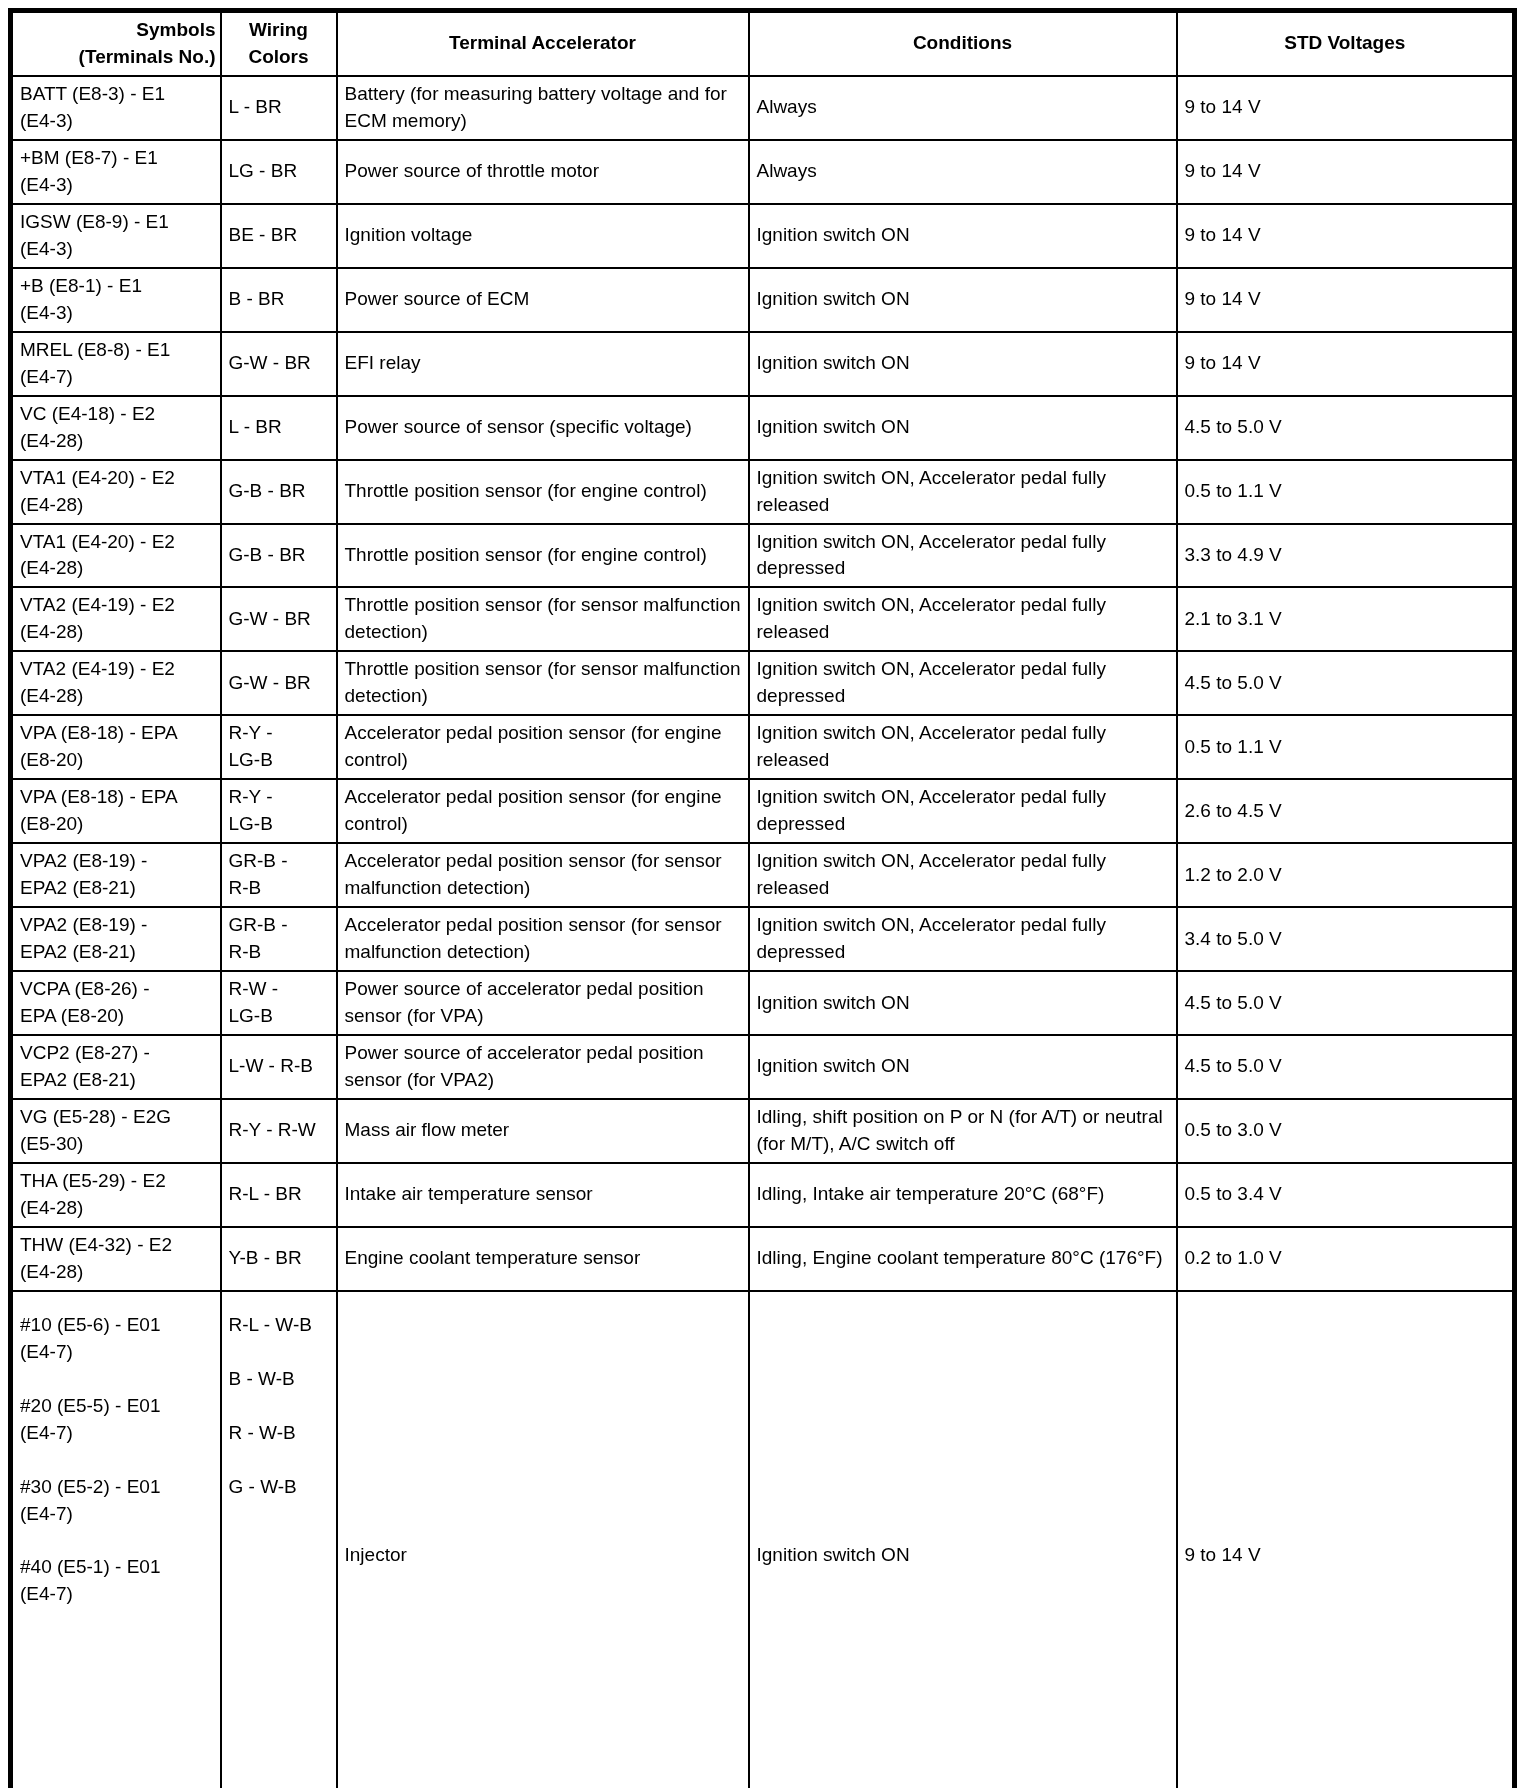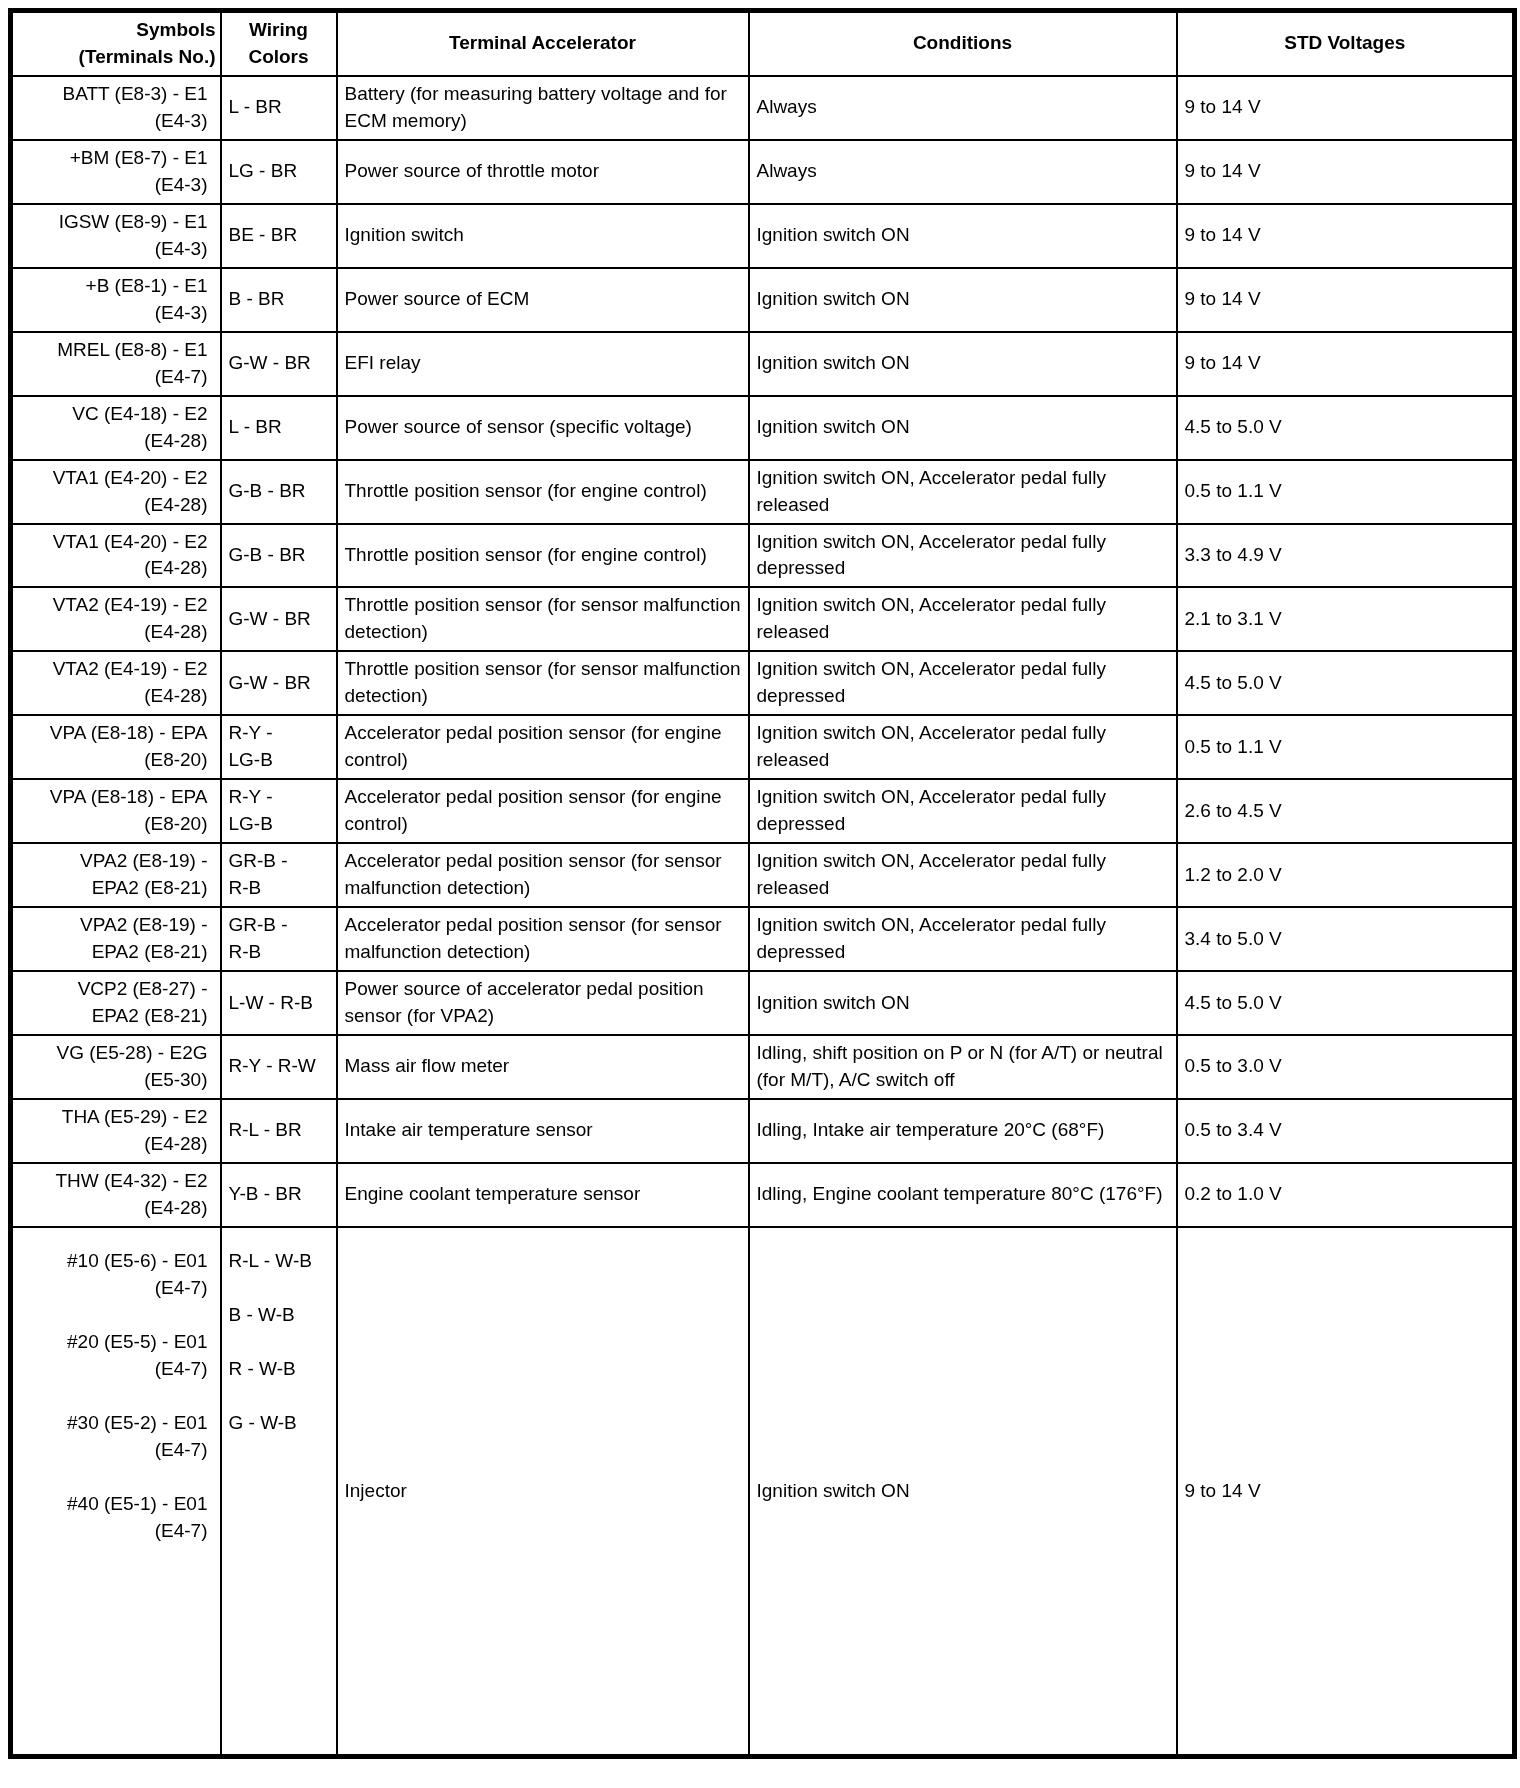--- a/index.html
+++ b/index.html
@@ -41,21 +41,21 @@
   }
   col.c1 { width: 210px; }
   col.c2 { width: 116px; }
   col.c3 { width: 412px; }
   col.c4 { width: 428px; }
   col.c5 { width: 338px; }
   tr.header-row { height: 56px; }
   tr.data-row { height: 62px; }
   tr.injector-row { height: 530px; }
   td.symbol {
-    text-align: right;
+    text-align: left;
     white-space: pre-line;
     padding-right: 12px;
   }
   td.wiring {
     white-space: pre-line;
   }
   td.description, td.condition, td.voltage {
     text-align: left;
   }
   tr.injector-row td.symbol,
@@ -101,21 +101,21 @@
 (E4-3)</td>
         <td class="wiring">LG - BR</td>
         <td class="description">Power source of throttle motor</td>
         <td class="condition">Always</td>
         <td class="voltage">9 to 14 V</td>
       </tr>
       <tr class="data-row">
         <td class="symbol">IGSW (E8-9) - E1
 (E4-3)</td>
         <td class="wiring">BE - BR</td>
-        <td class="description">Ignition switch</td>
+        <td class="description">Ignition voltage</td>
         <td class="condition">Ignition switch ON</td>
         <td class="voltage">9 to 14 V</td>
       </tr>
       <tr class="data-row">
         <td class="symbol">+B (E8-1) - E1
 (E4-3)</td>
         <td class="wiring">B - BR</td>
         <td class="description">Power source of ECM</td>
         <td class="condition">Ignition switch ON</td>
         <td class="voltage">9 to 14 V</td>
@@ -196,20 +196,29 @@
         <td class="voltage">1.2 to 2.0 V</td>
       </tr>
       <tr class="data-row">
         <td class="symbol">VPA2 (E8-19) -
 EPA2 (E8-21)</td>
         <td class="wiring">GR-B -
 R-B</td>
         <td class="description">Accelerator pedal position sensor (for sensor malfunction detection)</td>
         <td class="condition">Ignition switch ON, Accelerator pedal fully depressed</td>
         <td class="voltage">3.4 to 5.0 V</td>
+      </tr>
+      <tr class="data-row">
+        <td class="symbol">VCPA (E8-26) -
+EPA (E8-20)</td>
+        <td class="wiring">R-W -
+LG-B</td>
+        <td class="description">Power source of accelerator pedal position sensor (for VPA)</td>
+        <td class="condition">Ignition switch ON</td>
+        <td class="voltage">4.5 to 5.0 V</td>
       </tr>
       <tr class="data-row">
         <td class="symbol">VCP2 (E8-27) -
 EPA2 (E8-21)</td>
         <td class="wiring">L-W - R-B</td>
         <td class="description">Power source of accelerator pedal position sensor (for VPA2)</td>
         <td class="condition">Ignition switch ON</td>
         <td class="voltage">4.5 to 5.0 V</td>
       </tr>
       <tr class="data-row">

